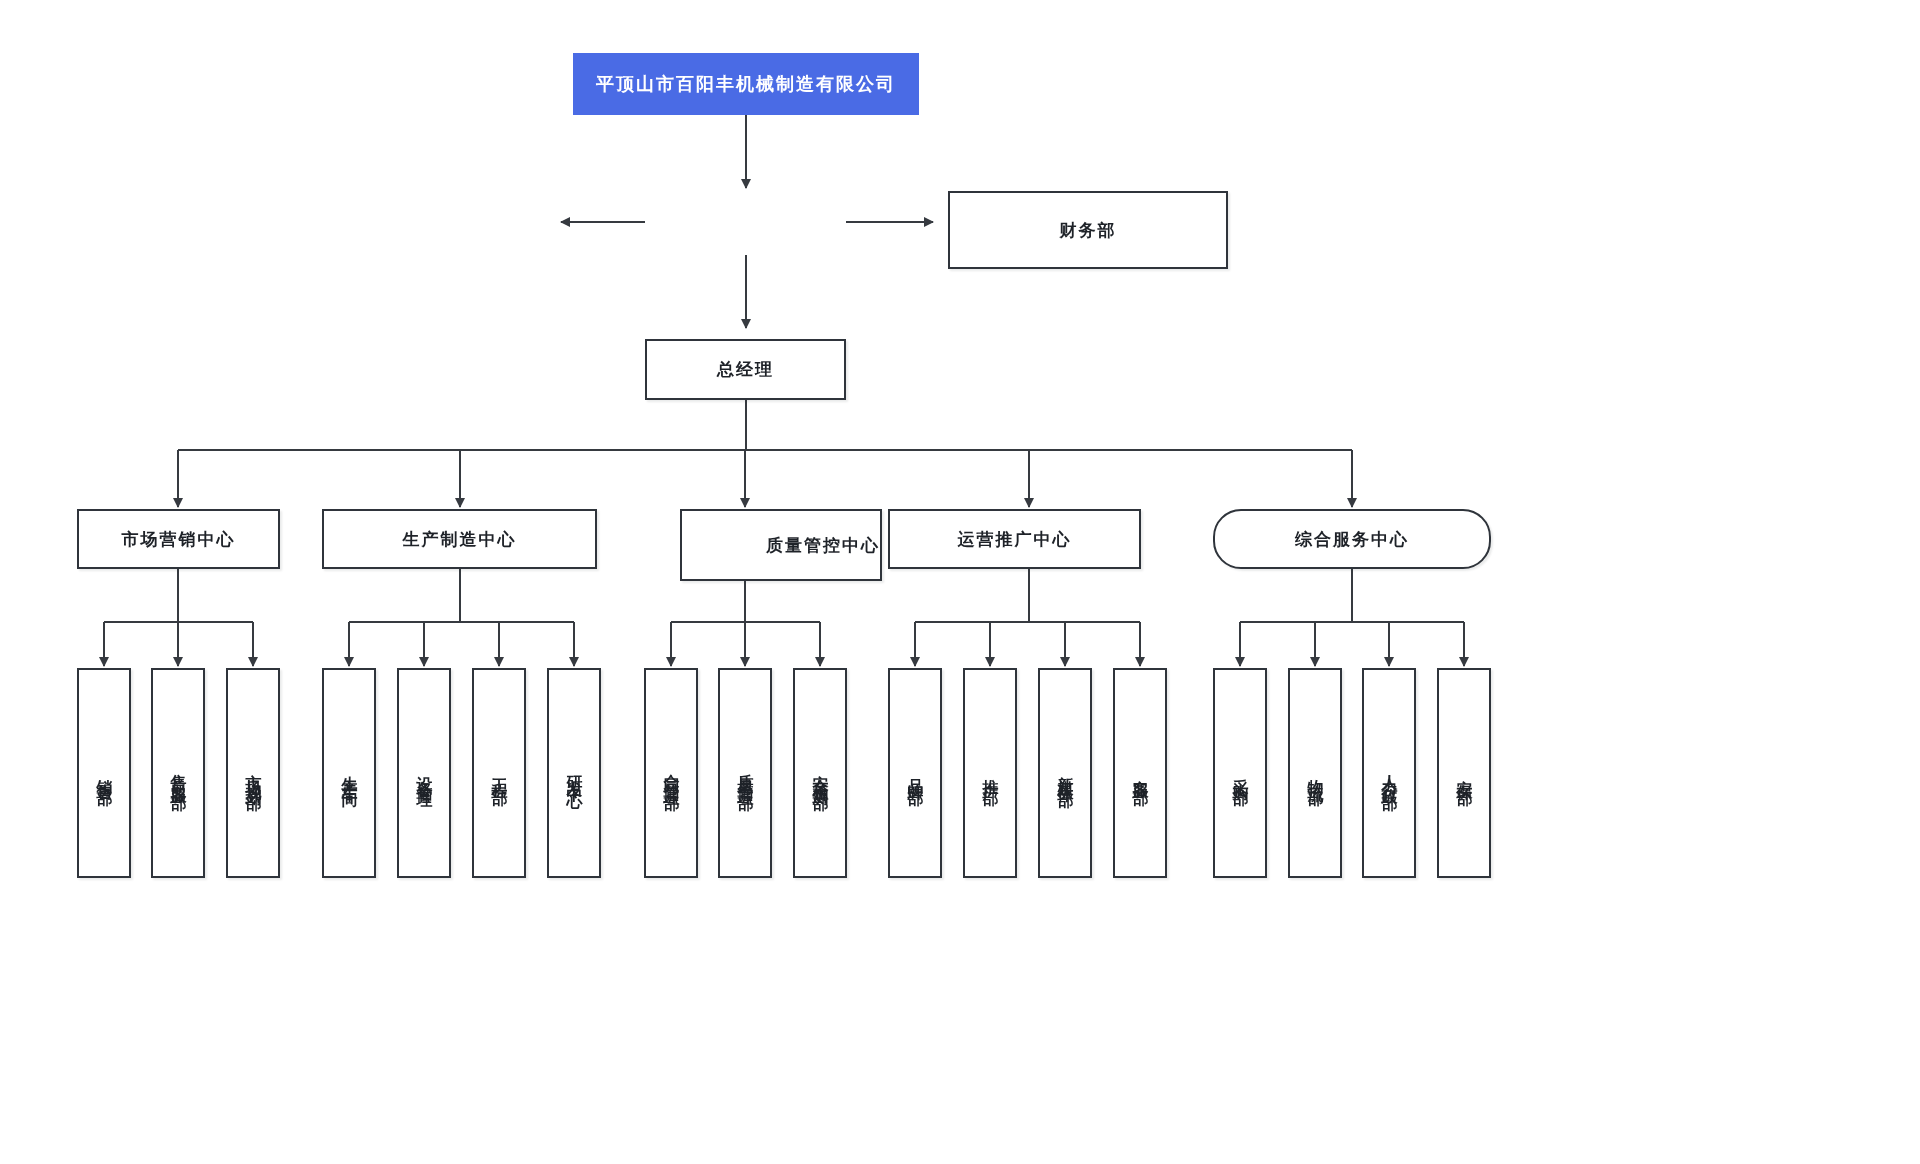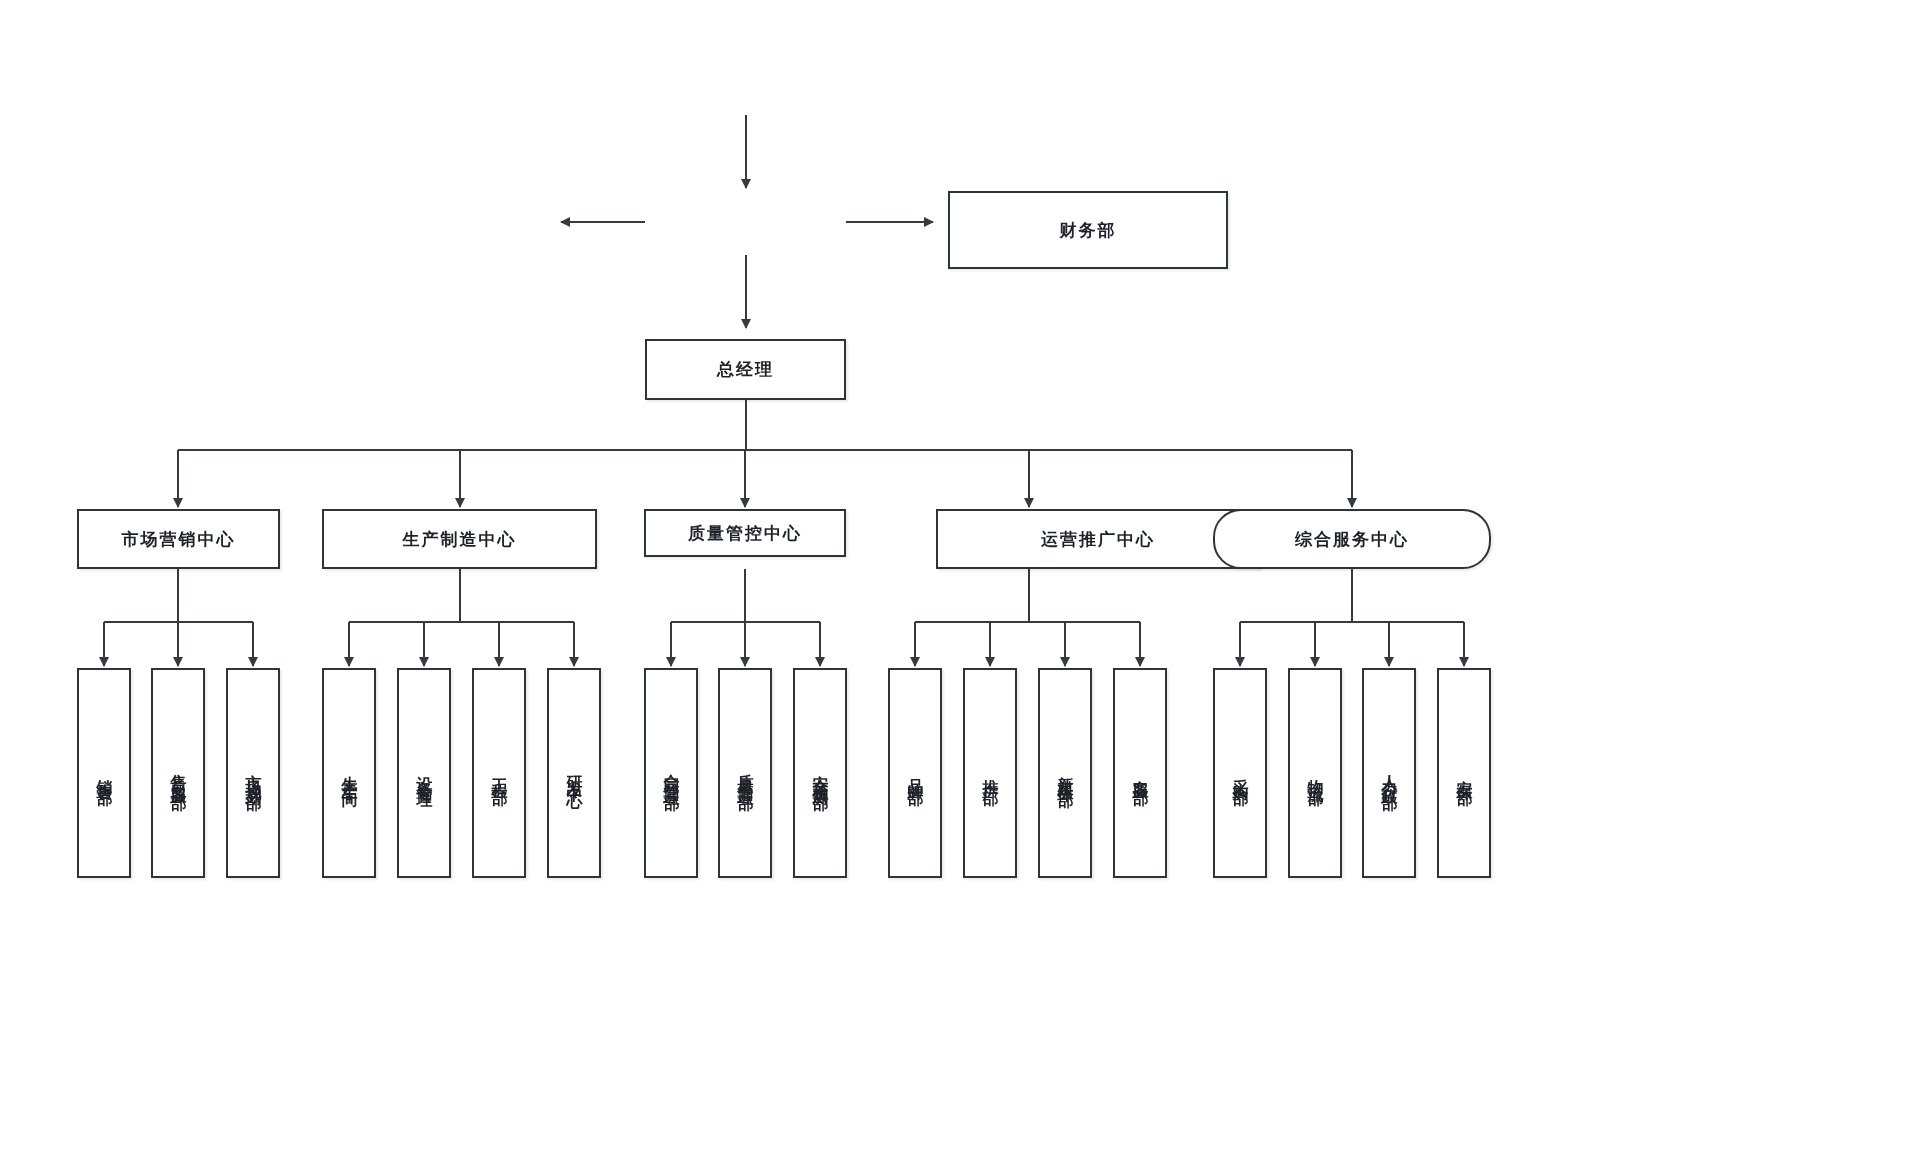--- a/index.html
+++ b/index.html
@@ -87,39 +87,42 @@
 
       <path d="M1352 569 V622"></path>  
         <path d="M1240 622 H1464"></path>
       <path d="M1240 622 V666" marker-end="url(#arrow)"></path>
       <path d="M1315 622 V666" marker-end="url(#arrow)"></path>
       <path d="M1389 622 V666" marker-end="url(#arrow)"></path>
       <path d="M1464 622 V666" marker-end="url(#arrow)"></path>
     </g>
   </svg>
 
+  <div class="node node--root" style="left:573px;top:53px;width:346px;height:62px;">
+    <span>平顶山市百阳丰机械制造有限公司</span>
+  </div>
 
   <div class="node" style="left:936px;top:191px;width:280px;height:78px;margin-left:12px;">
     <span>财务部</span>
   </div>
 
   <div class="node" style="left:645px;top:339px;width:201px;height:61px;">
     <span>总经理</span>
   </div>
 
   <div class="node" style="left:77px;top:509px;width:203px;height:60px;font-family:Liberation Mono, monospace;">
     <span>市场营销中心</span>
   </div>
   <div class="node" style="left:322px;top:509px;width:275px;height:60px;">
     <span>生产制造中心</span>
   </div>
-  <div class="node" style="left:644px;top:509px;width:202px;height:48px;">
+  <div class="node" style="left:680px;top:509px;width:202px;height:72px;justify-content:flex-end;">
     <span>质量管控中心</span>
   </div>
-  <div class="node" style="left:936px;top:509px;width:324px;height:60px;text-align:right;">
+  <div class="node" style="left:888px;top:509px;width:253px;height:60px;text-align:right;">
     <span>运营推广中心</span>
   </div>
   <div class="node" style="left:1213px;top:509px;width:278px;height:60px;border-radius:28px;">
     <span>综合服务中心</span>
   </div>
 
   <div class="node node--leaf" style="left:77px;top:668px;width:54px;height:210px;">
     <span>销售部</span>
   </div>
   <div class="node node--leaf" style="left:151px;top:668px;width:54px;height:210px;">

